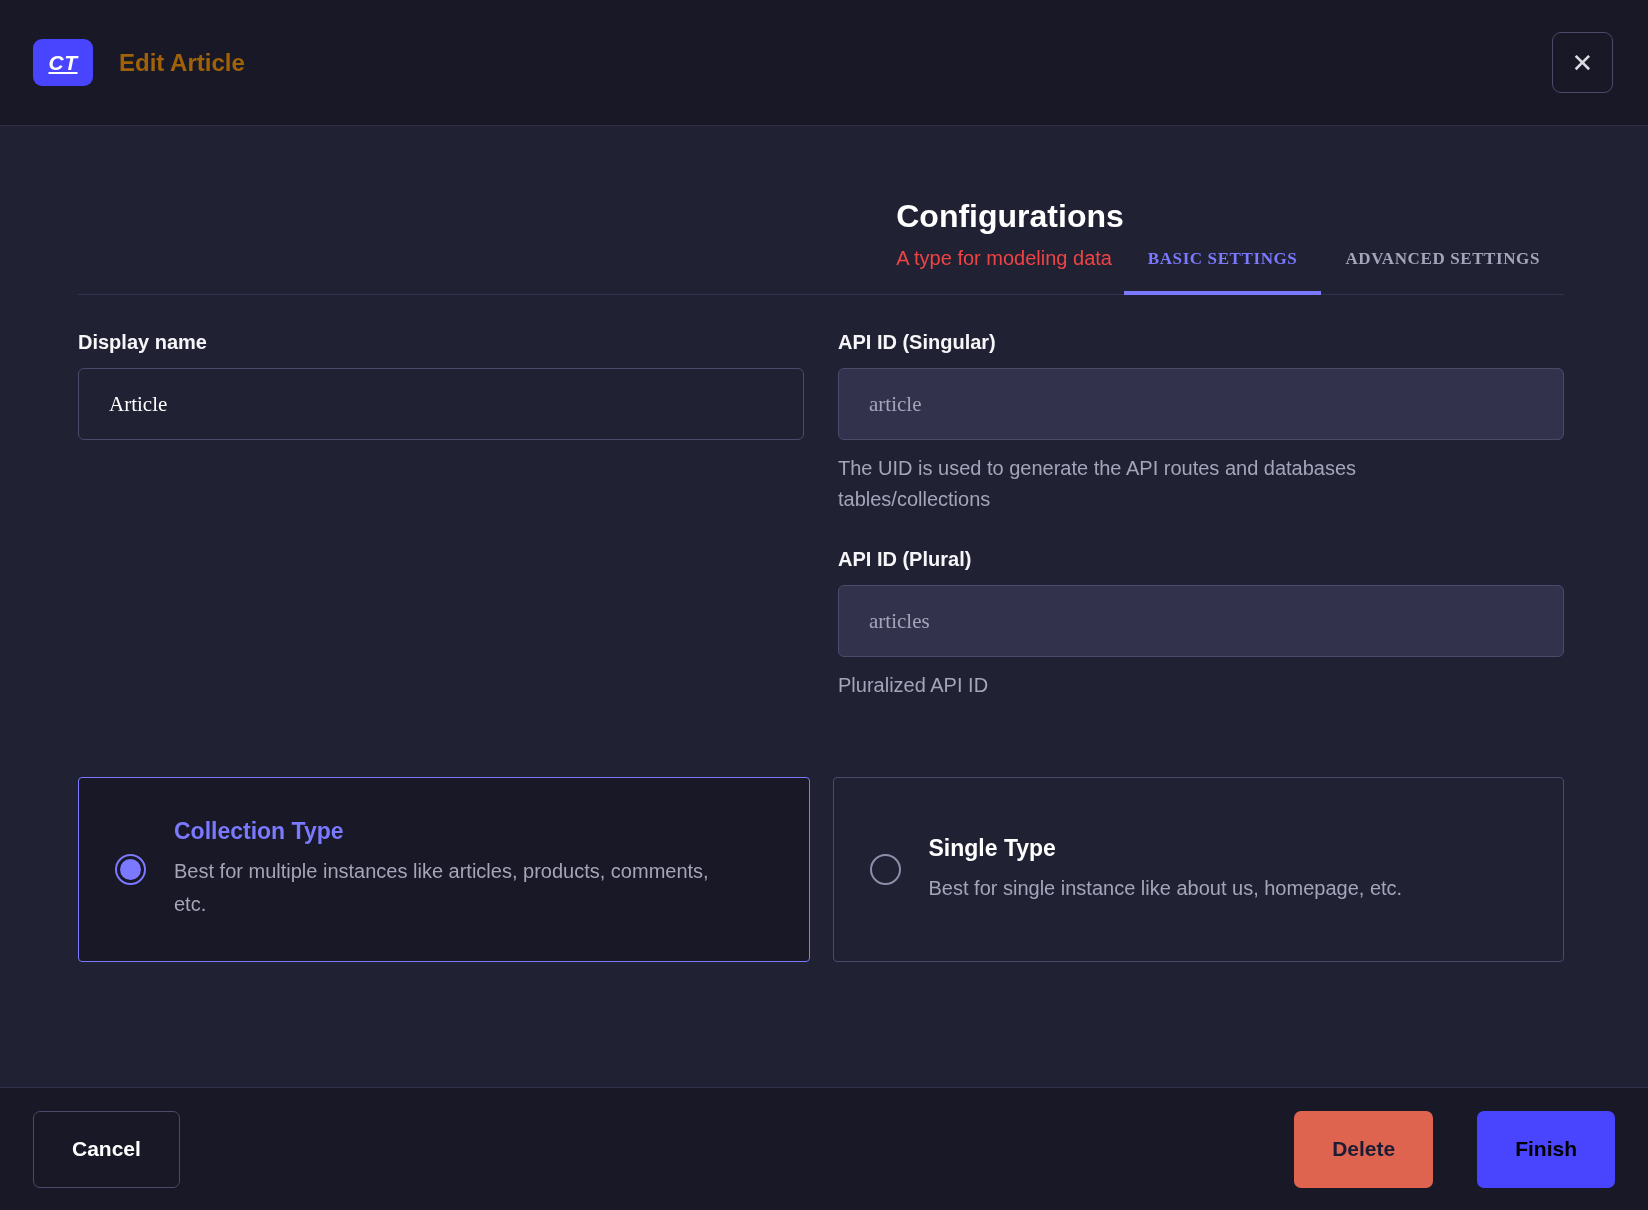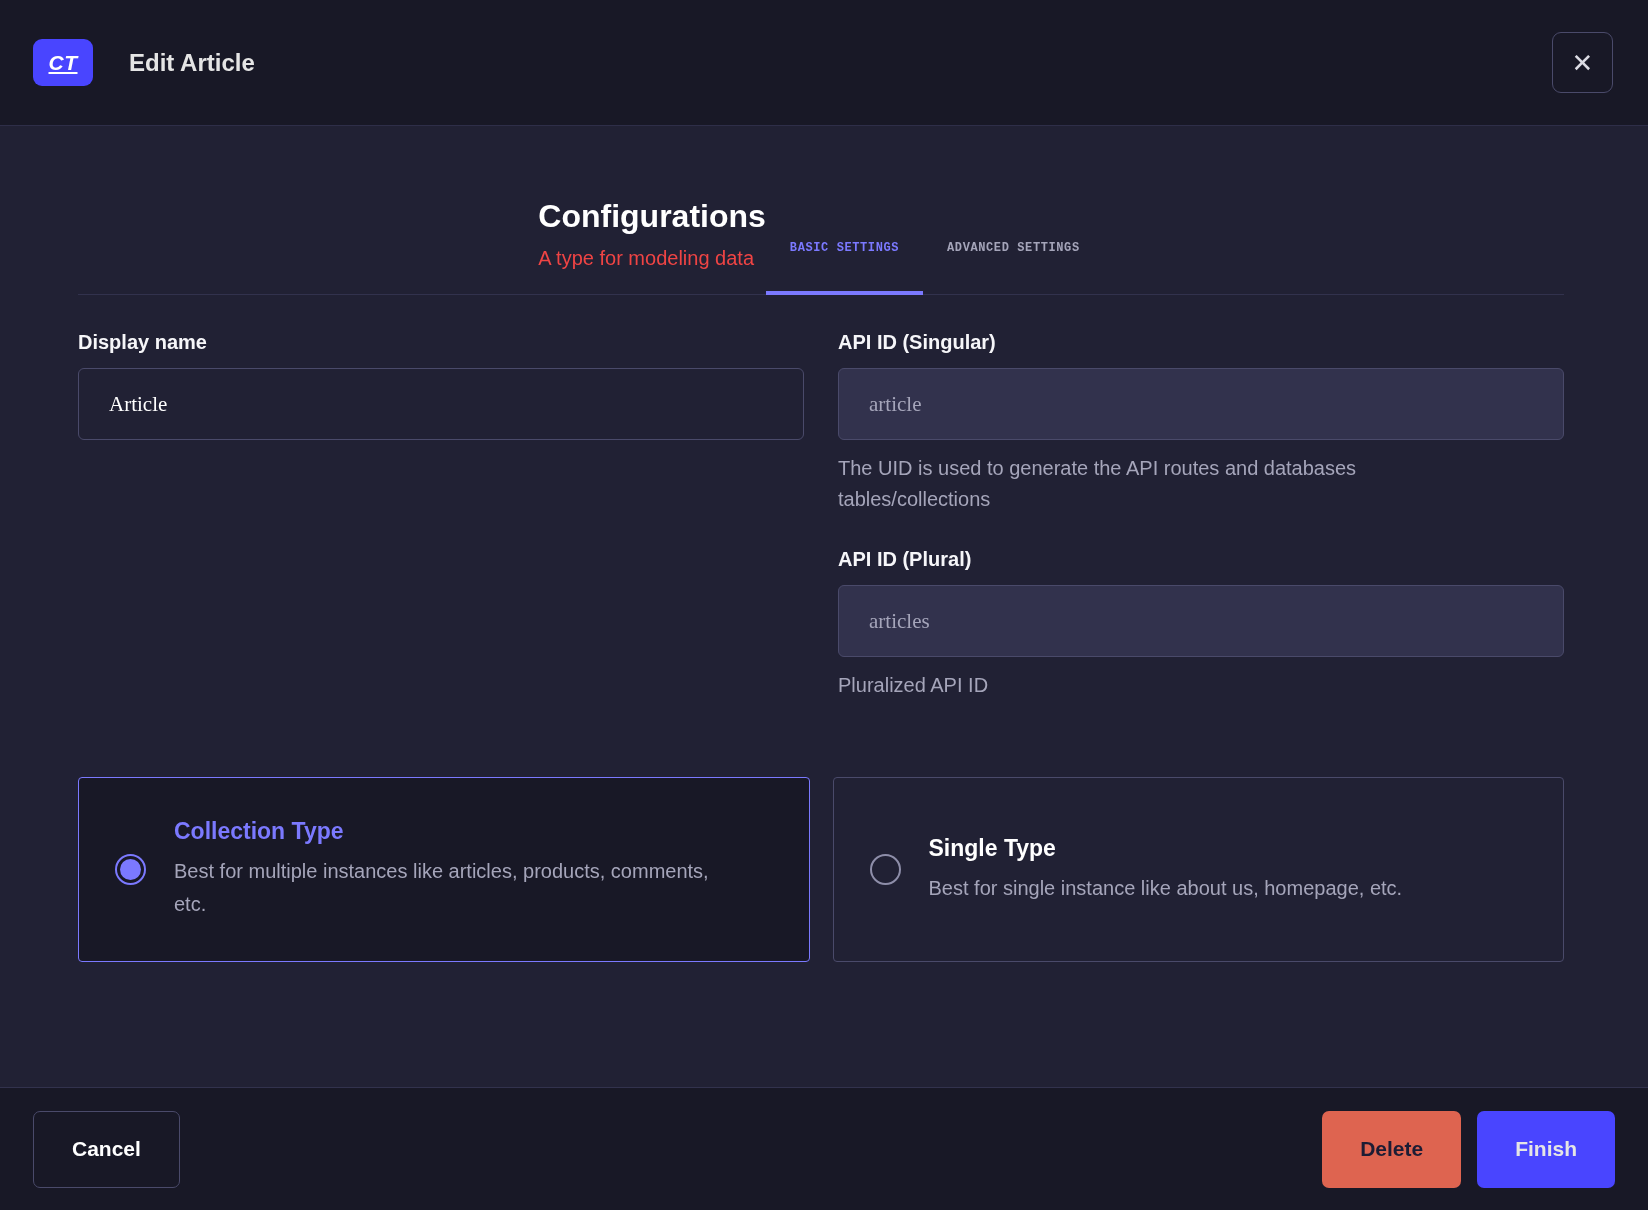--- a/index.html
+++ b/index.html
@@ -20,54 +20,54 @@
     display: flex; align-items: center;
     padding: 0 35px 0 33px;
   }
   .ct-badge {
     width: 60px; height: 47px;
     background: #4945ff; border-radius: 9px;
     display: flex; align-items: center; justify-content: center;
     font-size: 21px; font-weight: 700; font-style: italic;
     color: #ffffff; letter-spacing: 0.5px; text-decoration: underline;
   }
-  .header-title { margin-left: 36px; font-size: 24px; font-weight: 700; color: #e5e5e5; }
+  .header-title { margin-left: 26px; font-size: 24px; font-weight: 700; color: #a16207; }
   .spacer { flex: 1; }
   .close-btn {
     width: 61px; height: 61px;
     background: transparent;
     border: 1px solid #4a4a6a; border-radius: 9px;
     color: #dcdce4; font-size: 26px; line-height: 1;
     display: flex; align-items: center; justify-content: center;
     cursor: pointer;
   }
 
   
   .modal-body {
     flex: 1 1 auto;
     background: #212134;
     padding: 0 84px 0 78px;
   }
   .section-head {
-    display: flex; justify-content: center; align-items: flex-end;
+    display: flex; justify-content: flex-end; align-items: flex-end;
     border-bottom: 1px solid #32324d;
     padding-top: 72px;
   }
   .title-group { padding-bottom: 24px; }
   .section-title { font-size: 32px; font-weight: 700; color: #ffffff; }
   .section-subtitle { margin-top: 12px; font-size: 20px; color: #ef4444; }
 
   .tabs { display: flex; align-self: flex-end; }
   .tab {
-    padding: 0 24px 36px 24px;
-    font-size: 12px; font-weight: 700; letter-spacing: 0.6px;
+    padding: 0 24px 22px 24px;
+    font-size: 17px; font-weight: 700; letter-spacing: 0.6px;
     color: #a5a5ba; background: none; border: none;
     border-bottom: 4px solid transparent;
     margin-bottom: -1px; cursor: pointer;
-    font-family: Liberation Mono, monospace;
+    font-family: Liberation Serif, serif;
   }
   .tab.active { color: #7b79ff; border-bottom-color: #7b79ff; }
 
   .fields-grid {
     display: grid; grid-template-columns: 1fr 1fr; column-gap: 34px;
     margin-top: 36px;
   }
   .field-label { display: block; font-size: 20px; font-weight: 700; color: #f6f6f9; margin-bottom: 14px; }
   .text-input {
     width: 100%; height: 72px;
@@ -119,21 +119,21 @@
     padding: 0 33px;
   }
   .btn {
     height: 77px; border-radius: 7px;
     font-size: 21px; font-weight: 700;
     font-family: "Liberation Sans", sans-serif;
     padding: 12px 38px; cursor: pointer; border: none;
   }
   .btn-cancel { background: #181826; border: 1px solid #4a4a6a; color: #ffffff; }
   .btn-delete { background: #de6450; color: #1c1c34; margin-right: 16px; }
-  .btn-finish { background: #4945ff; color: #e5e5e5; }
+  .btn-finish { background: #4945ff; color: #000000; margin-left: 28px; }
 </style>
 </head>
 <body>
 
 <div class="modal">
 
   <div class="modal-header">
     <div class="ct-badge">
       <span>CT</span>
     </div>

